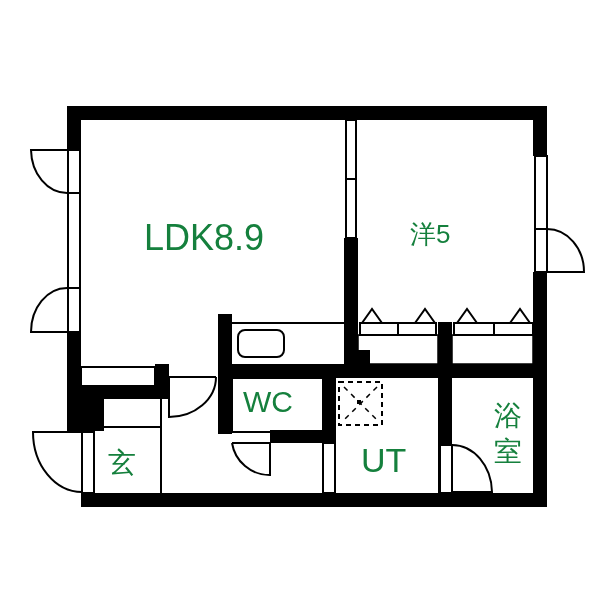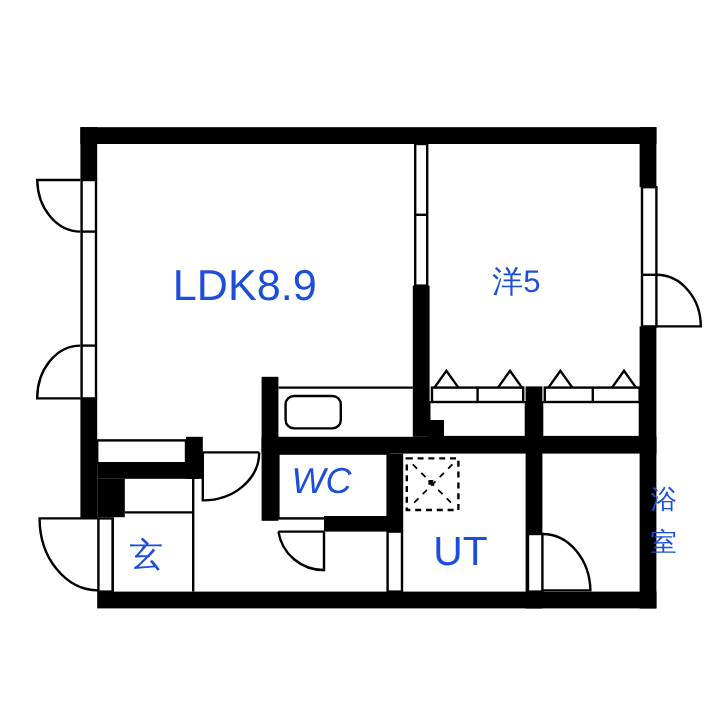--- a/index.html
+++ b/index.html
@@ -1,27 +1,27 @@
 <!DOCTYPE html>
 <html><head>
 <meta charset="utf-8">
 <style>
   html, body { margin: 0; padding: 0; background: #ffffff; }
   body { width: 600px; height: 600px; overflow: hidden; }
   #plan { position: absolute; left: 0; top: 0; width: 600px; height: 600px; }
   .wall { fill: #000; }
   .line { fill: none; stroke: #000; stroke-width: 2; }
   .thin { fill: #fff; stroke: #000; stroke-width: 2; }
-  .label { position: absolute; font-family: "Liberation Sans", "DejaVu Sans", sans-serif; color: #1d4ed8; white-space: nowrap; line-height: 1; }
+  .label { position: absolute; font-family: "Liberation Sans", "DejaVu Sans", sans-serif; color: #15803d; white-space: nowrap; line-height: 1; }
   .l-ldk { left: 144px; top: 220px; font-size: 36px; }
   .l-yo { left: 410px; top: 202px; font-size: 26px; margin-top: 19px; }
-  .l-wc { left: 243px; top: 387px; font-size: 30px; font-style: italic; }
+  .l-wc { left: 243px; top: 387px; font-size: 30px; }
   .l-ut { left: 361px; top: 443px; font-size: 34px; }
   .l-gen { left: 108px; top: 449px; font-size: 28px; }
-  .l-bath { left: 492px; top: 398px; font-size: 22px; width: 32px; white-space: normal; line-height: 36px; text-align: center; margin-left: 45px; }
+  .l-bath { left: 492px; top: 398px; font-size: 28px; width: 32px; white-space: normal; line-height: 36px; text-align: center; }
 </style>
 </head>
 <body>
 
 <svg id="plan" viewBox="0 0 600 600">
 
   <rect class="wall" x="67" y="106" width="480" height="14"></rect>
   <rect class="wall" x="533" y="106" width="14" height="50"></rect>
   <rect class="wall" x="533" y="272" width="14" height="235"></rect>
   <rect class="wall" x="81" y="493" width="466" height="14"></rect>

